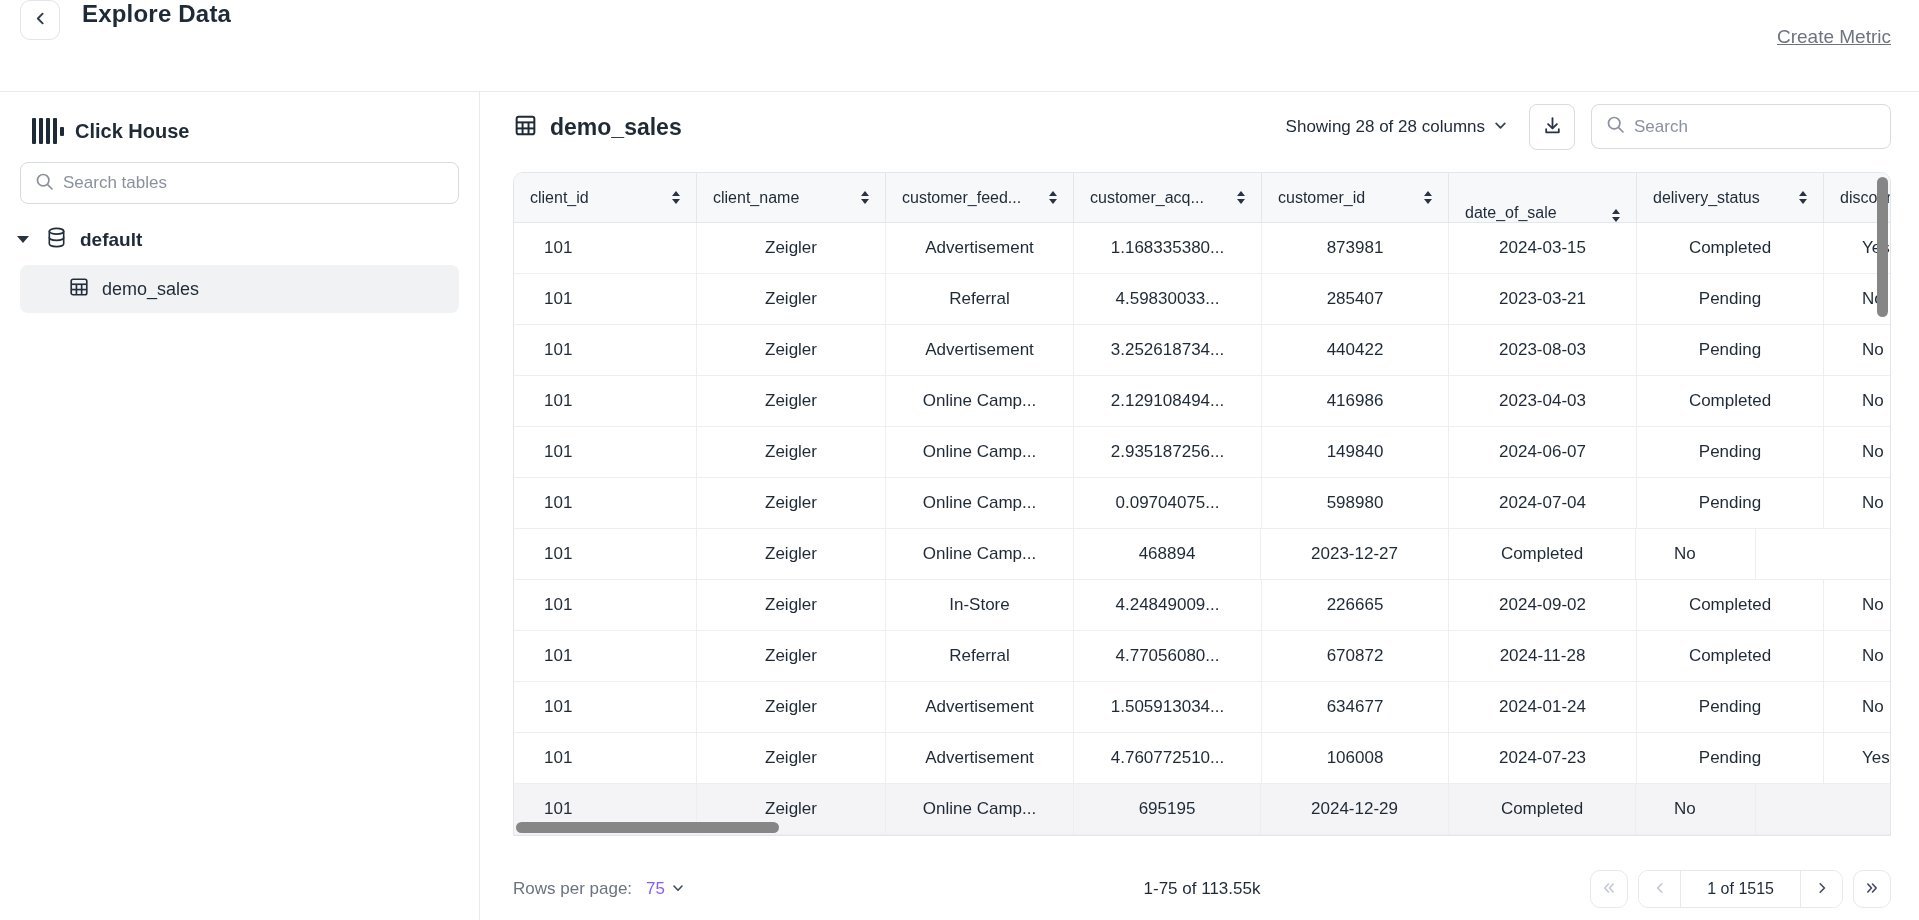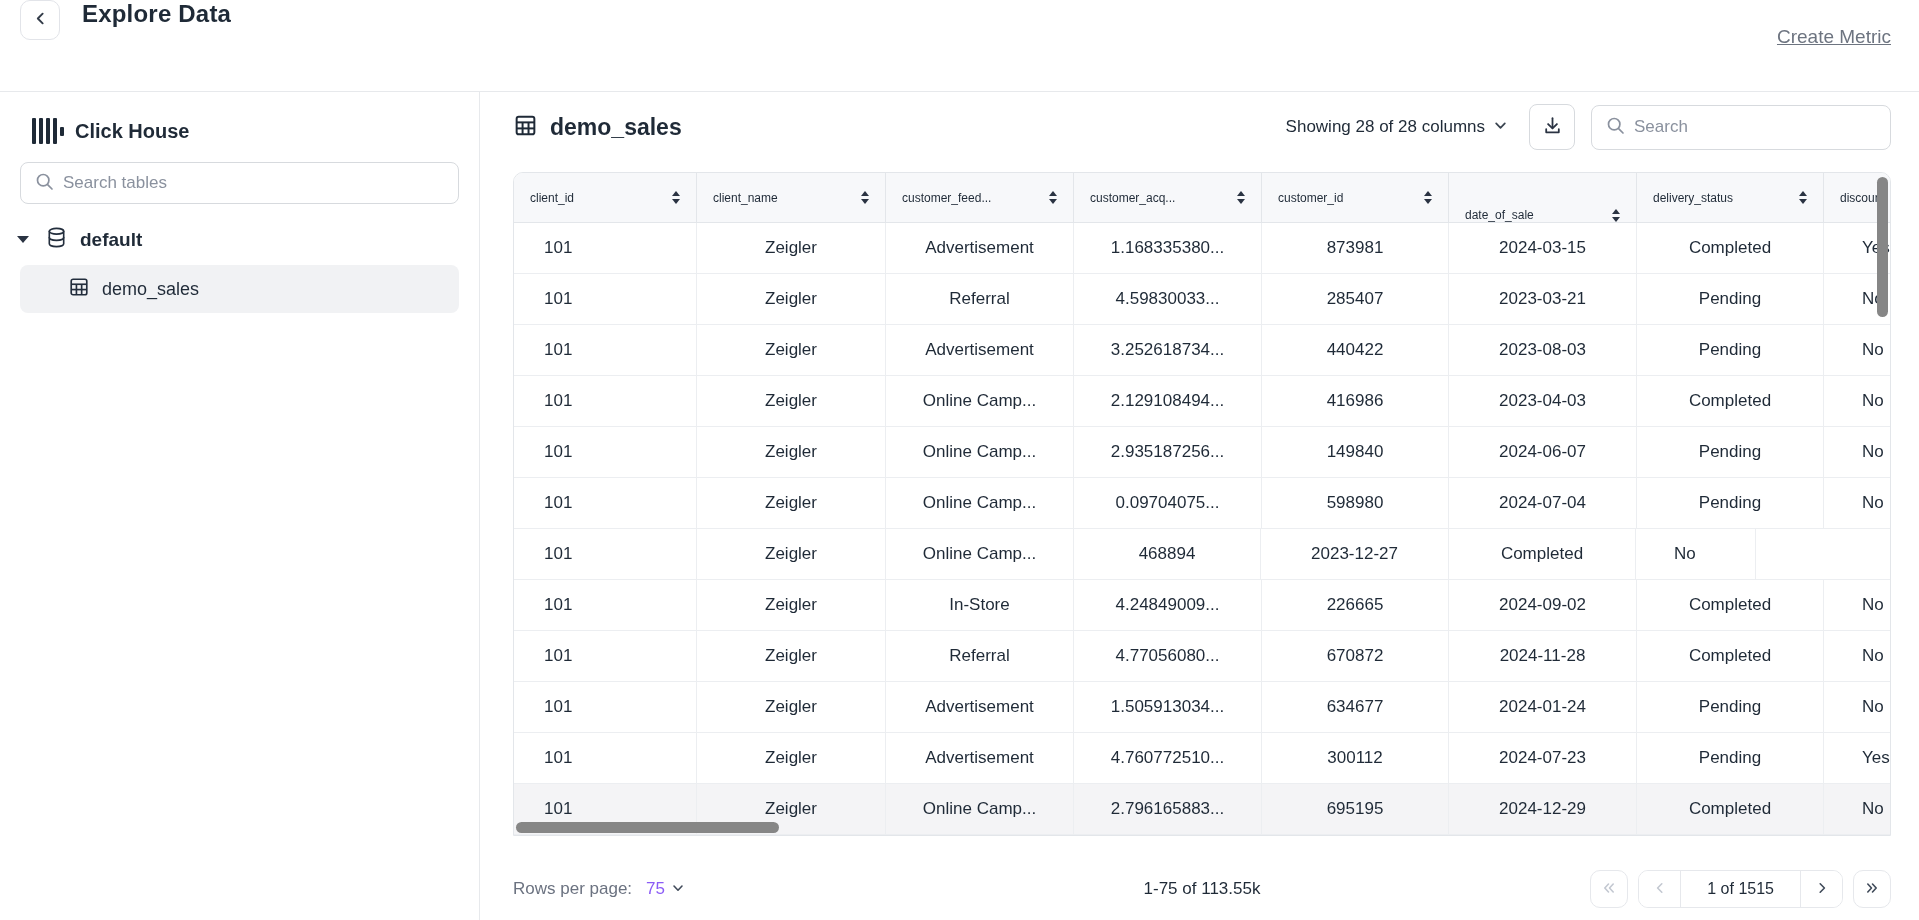--- a/index.html
+++ b/index.html
@@ -46,36 +46,36 @@
     background:#f1f2f4; border-radius:8px; padding-left:36px; cursor:pointer; }
   .table-item svg { color:#232e3d; }
   .table-item span { margin-left:12px; font-size:18px; }
 
   
   .main-head { display:flex; align-items:center; justify-content:space-between;
     margin-top:12px; height:46px; }
   .title-group { display:flex; align-items:center; gap:12px; }
   .title-group svg { color:#1f2a37; }
   .table-title { font-size:23px; font-weight:700; }
-  .head-controls { display:flex; align-items:center; }
+  .head-controls { display:flex; }
   .columns-dropdown { display:flex; align-items:center; gap:9px; cursor:pointer;
     font-size:17px; color:#1f2a37; }
   .columns-dropdown svg { color:#3a4450; }
   .download-btn { width:46px; height:46px; margin-left:22px; border:1px solid #d7dade;
     border-radius:8px; background:#fff; display:flex; align-items:center;
     justify-content:center; color:#2a3342; cursor:pointer; }
   .main-search { width:300px; height:45px; margin-left:16px; }
 
   
   .table-wrap { margin-top:22px; width:1378px; height:664px; border:1px solid #e3e6ea;
     border-radius:10px 10px 0 0; overflow:hidden; position:relative; background:#fff; }
   .thead { display:flex; height:50px; background:#f7f8fa; border-bottom:1px solid #e3e6ea;
     width:1430px; }
   .th { display:flex; align-items:center; padding:0 16px; border-right:1px solid #e3e6ea;
-    font-size:12px; font-weight:500; color:#1f2a37; flex:none; cursor:pointer; }
+    font-size:16px; font-weight:500; color:#1f2a37; flex:none; cursor:pointer; }
   .sort { margin-left:auto; display:flex; flex-direction:column; gap:3px; }
   .sort i { display:block; width:0; height:0; border-left:4.5px solid transparent;
     border-right:4.5px solid transparent; }
   .sort .up { border-bottom:5.5px solid #2a3342; }
   .sort .down { border-top:5.5px solid #2a3342; }
   .tbody { width:1430px; }
   .tr { display:flex; height:51px; border-bottom:1px solid #eceef1; background:#fff; }
   .tr.row-active { background:#f4f4f6; }
   .td { display:flex; align-items:center; justify-content:center; flex:none;
     border-right:1px solid #eceef1; font-size:17px; color:#1f2a37; }
@@ -376,30 +376,29 @@
               <div class="td" style="width: 187px;">634677</div>
               <div class="td" style="width: 188px;">2024-01-24</div>
               <div class="td" style="width: 187px;">Pending</div>
               <div class="td al2" style="width: 120px;">No</div>
             </div>
             <div class="tr">
               <div class="td al" style="width: 183px;">101</div>
               <div class="td" style="width: 189px;">Zeigler</div>
               <div class="td" style="width: 188px;">Advertisement</div>
               <div class="td" style="width: 188px;">4.760772510...</div>
-              <div class="td" style="width: 187px;">300112</div>
+              <div class="td" style="width: 187px;">106008</div>
               <div class="td" style="width: 188px;">2024-07-23</div>
               <div class="td" style="width: 187px;">Pending</div>
               <div class="td al2" style="width: 120px;">Yes</div>
             </div>
             <div class="tr row-active">
               <div class="td al" style="width: 183px;">101</div>
               <div class="td" style="width: 189px;">Zeigler</div>
               <div class="td" style="width: 188px;">Online Camp...</div>
-              <div class="td" style="width: 188px;">2.796165883...</div>
               <div class="td" style="width: 187px;">695195</div>
               <div class="td" style="width: 188px;">2024-12-29</div>
               <div class="td" style="width: 187px;">Completed</div>
               <div class="td al2" style="width: 120px;">No</div>
             </div>
           </div>
         <div class="vthumb"></div>
         <div class="hthumb"></div>
       </div>
 

